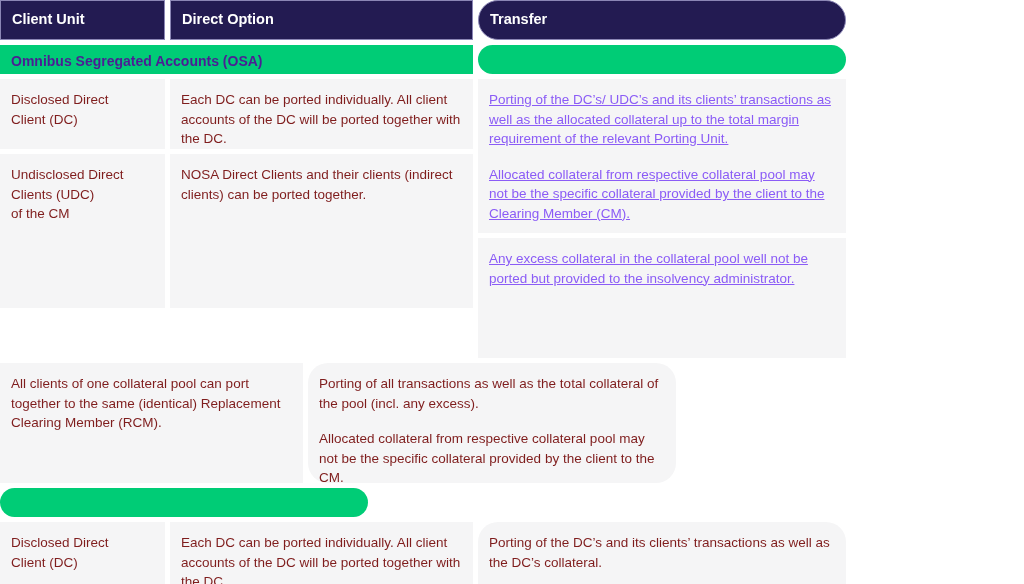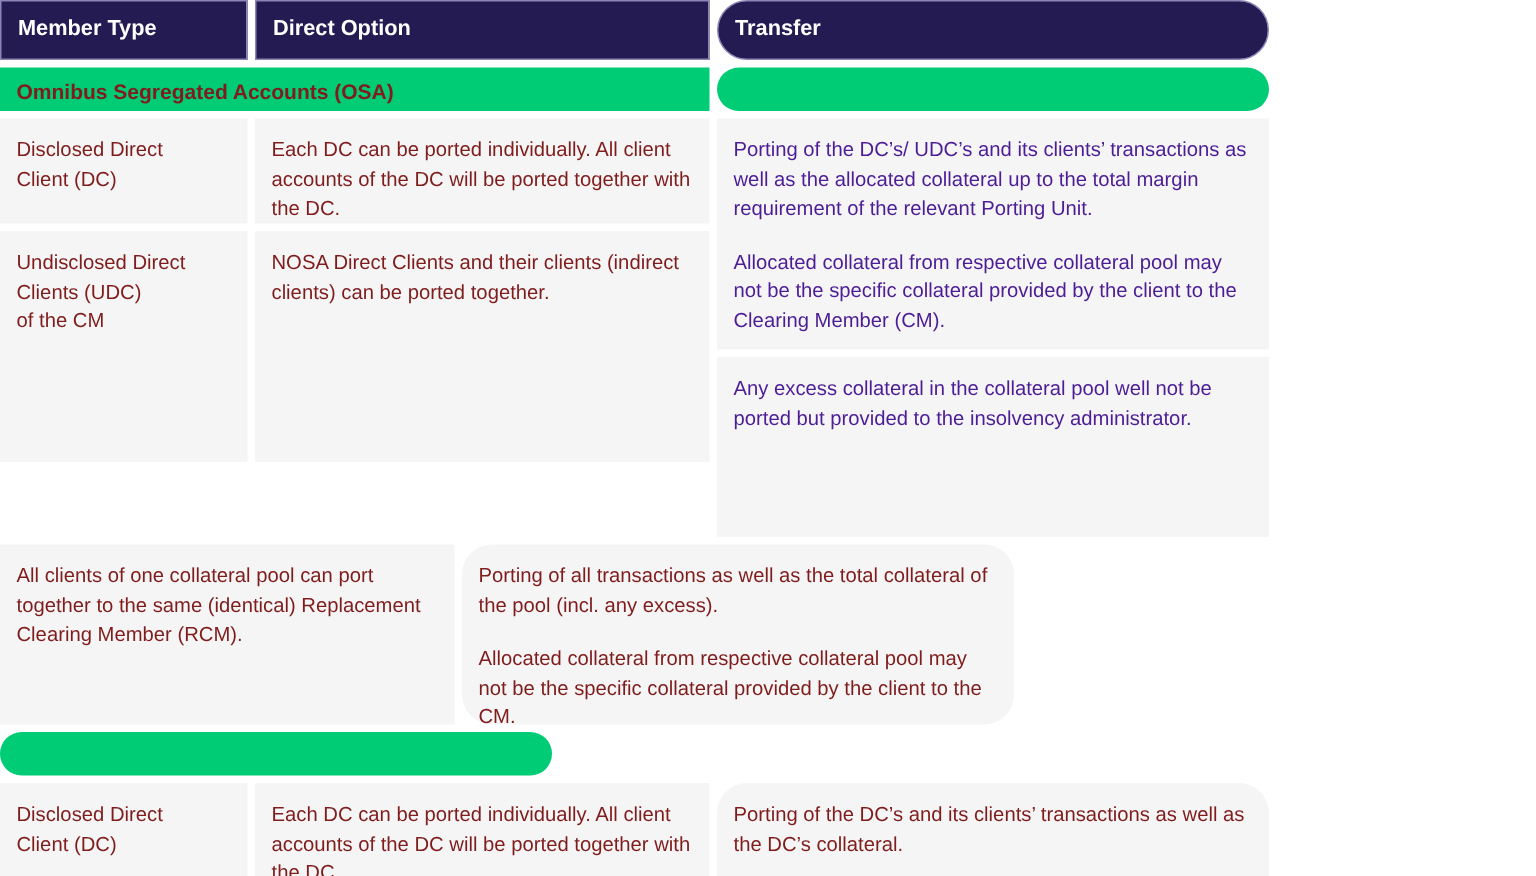--- a/index.html
+++ b/index.html
@@ -42,21 +42,21 @@
     line-height: 18px;
     padding: 9px 10px 10px 11px;
     box-sizing: border-box;
     height: 40px;
     border: 1px solid #8b86b5;
   }
 
   
   .section-row .cell {
     background: #00cc76;
-    color: #7f1d1d;
+    color: #4c1d95;
     font-weight: bold;
     font-size: 14px;
     line-height: 17px;
     padding: 8px 10px 8px 11px;
     box-sizing: border-box;
     height: 29px;
   }
   .section-row .merged {
     width: 473px;
     flex: 0 0 473px;
@@ -94,39 +94,40 @@
     width: 473px;
     flex: 0 0 473px;
   }
   .osa-left .row { width: 473px; }
   .osa-right {
     width: 368px;
     flex: 0 0 368px;
   }
   .osa-right .cell {
     background: #f5f5f6;
-    color: #4c1d95;
+    color: #8b5cf6;
     font-size: 13.5px;
     line-height: 19.5px;
     padding: 11px 12px 12px 11px;
     box-sizing: border-box;
+    text-decoration: underline;
   }
   .osa-right .cell p { margin: 0 0 16px 0; }
   .osa-right .cell p:last-child { margin-bottom: 0; }
 
   .transfer-a { height: 154px; margin-bottom: 5px; }
   .transfer-b { height: 120px; }
 </style>
 </head>
 <body>
 
 <div class="table-wrap">
 
   <div class="row header-row">
-    <div class="cell c1">Member Type</div>
+    <div class="cell c1">Client Unit</div>
     <div class="cell c2">Direct Option</div>
     <div class="cell c3">Transfer</div>
   </div>
 
   <div class="row section-row">
     <div class="cell merged">Omnibus Segregated Accounts (OSA)</div>
     <div class="cell c3"></div>
   </div>
 
   <div class="osa-block">

